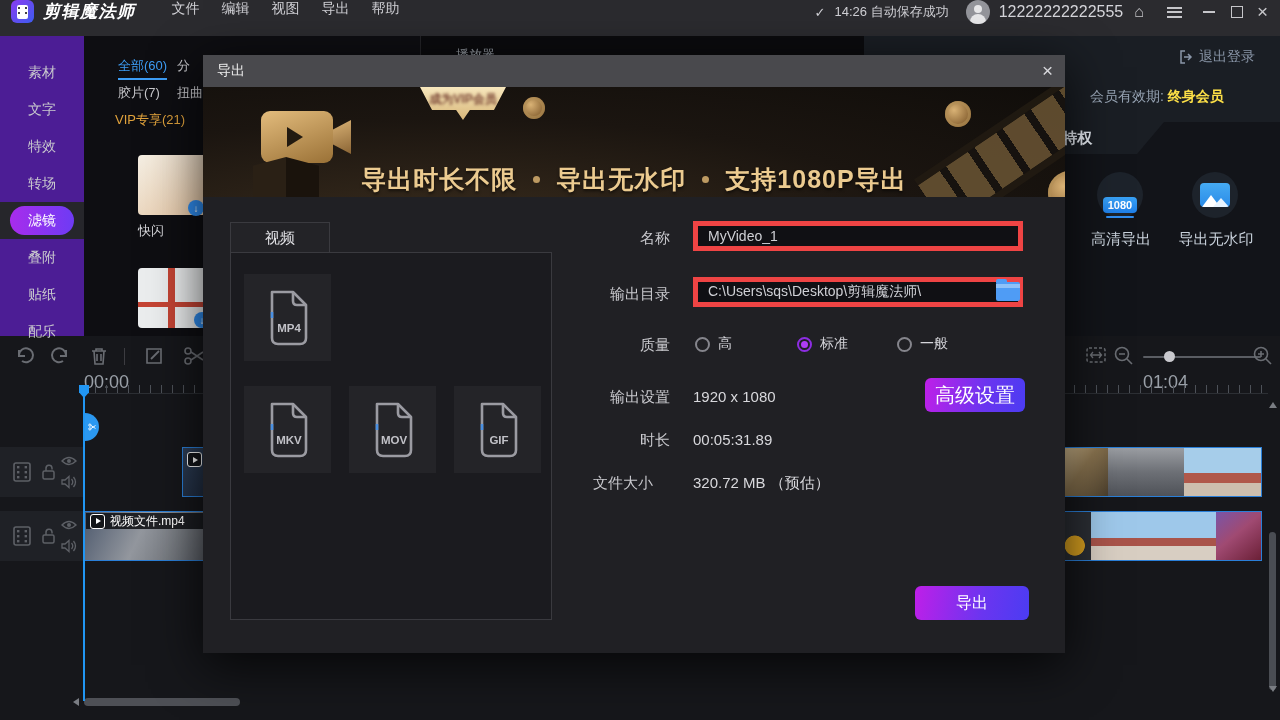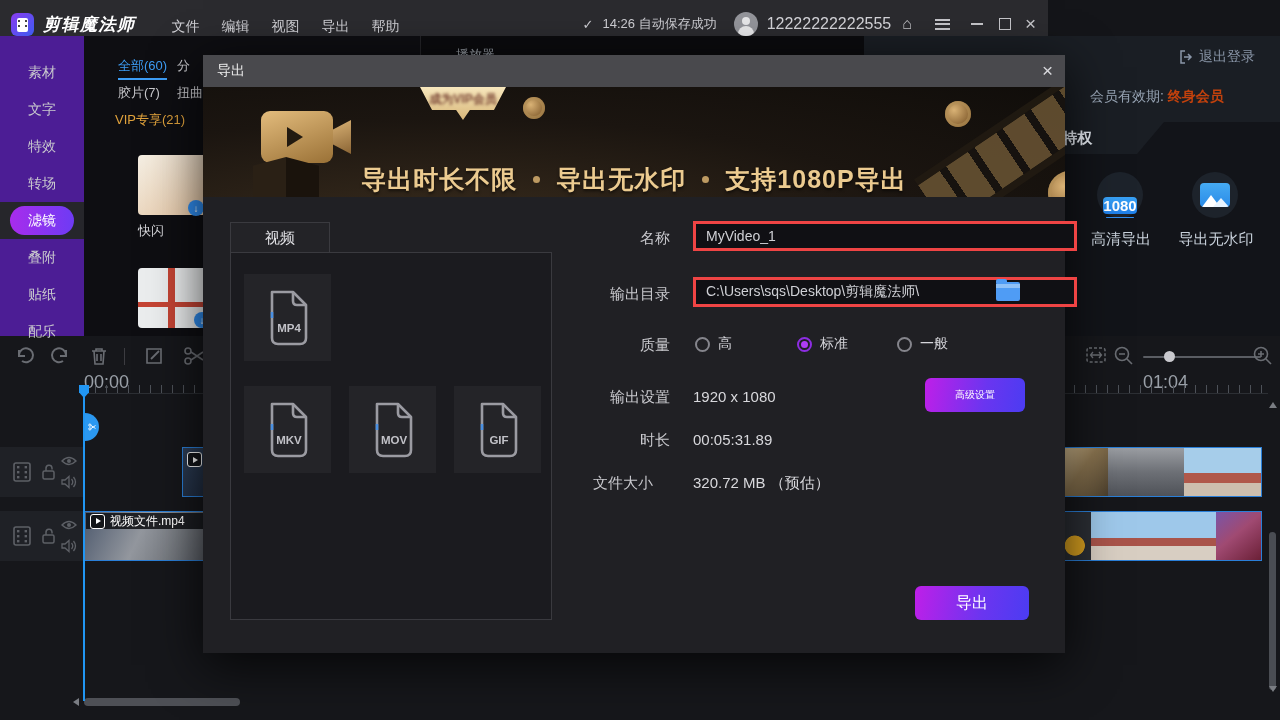--- a/index.html
+++ b/index.html
@@ -1,19 +1,19 @@
 <!DOCTYPE html>
 <html><head>
 <meta charset="utf-8">
 <style>
   html,body{margin:0;padding:0;background:#000;font-family:"Liberation Sans",sans-serif;}
   #app{position:relative;width:1280px;height:720px;background:#141519;overflow:hidden;color:#d8d8dc;font-size:13px;}
   .abs{position:absolute;}
   
-  .titlebar{left:0;top:0;width:1048px;height:36px;background:#2b2b2f;display:flex;align-items:flex-end;}
+  .titlebar{left:0;top:0;width:1280px;height:36px;background:#2b2b2f;display:flex;align-items:flex-start;}
   .logo{width:23px;height:23px;margin-left:11px;border-radius:6px;background:linear-gradient(135deg,#8a3cf0,#3c5cf0);display:flex;align-items:center;justify-content:center;}
   .logo .film{width:11px;height:14px;background:#fff;border-radius:2px;background-image:radial-gradient(circle at 2px 3px,#444 1px,transparent 1.4px),radial-gradient(circle at 2px 8px,#444 1px,transparent 1.4px),radial-gradient(circle at 9px 3px,#444 1px,transparent 1.4px),radial-gradient(circle at 9px 8px,#444 1px,transparent 1.4px);}
   .apptitle{margin-left:9px;font-size:17px;font-weight:800;font-style:italic;color:#fff;letter-spacing:1.5px;}
   .menus{display:flex;margin-left:36px;gap:22px;color:#cfcfd4;font-size:14px;}
   .menus span{cursor:default;}
   .tb-right{margin-left:auto;display:flex;align-items:center;gap:9px;margin-right:12px;color:#c6c6ca;}
   .check{color:#cfcfd4;font-size:13px;}
   .autosave{font-size:13px;color:#cfcfd4;}
   .avatar{width:24px;height:24px;border-radius:50%;background:#94959b;position:relative;overflow:hidden;margin-left:8px;}
   .avatar .head{position:absolute;left:8px;top:5px;width:8px;height:8px;border-radius:50%;background:#e8e8ea;}
@@ -43,23 +43,23 @@
   
   .player{left:420px;top:36px;width:444px;height:300px;background:#0b0b0e;border-left:1px solid #232327;border-right:1px solid #232327;}
   .ptitle{position:absolute;left:35px;top:10px;color:#9aa0a8;font-size:13px;}
   
   .rpanel{left:864px;top:36px;width:416px;height:300px;background:#121419;}
   .rp-top{position:absolute;left:0;top:0;width:416px;height:86px;background:#1a1e24;}
   .rp-tab{position:absolute;left:0;top:86px;width:300px;height:32px;background:#1a1e24;clip-path:polygon(0 0,100% 0,91% 100%,0 100%);}
   .rp-tab-label{position:absolute;left:174px;top:93px;font-size:15px;font-weight:bold;color:#e9eef5;}
   .logout{position:absolute;right:25px;top:12px;color:#8a96a8;font-size:14px;display:flex;align-items:center;gap:6px;}
   .member{position:absolute;left:226px;top:52px;font-size:14px;color:#97a4b4;}
-  .member b{color:#c2410c;}
+  .member b{color:#fde047;}
   .featcircle{position:absolute;width:46px;height:46px;border-radius:50%;background:#1d232b;display:flex;flex-direction:column;align-items:center;}
-  .badge1080{margin-top:25px;width:34px;height:19px;border-radius:4px;background:linear-gradient(180deg,#39a2f5,#1f7fe8);color:#fff;font-size:15px;font-weight:bold;display:flex;align-items:center;justify-content:center;}
+  .badge1080{margin-top:25px;width:34px;height:19px;border-radius:4px;background:linear-gradient(180deg,#39a2f5,#1f7fe8);color:#fff;font-size:11px;font-weight:bold;display:flex;align-items:center;justify-content:center;}
   .hdline{margin-top:3px;width:28px;height:3px;border-radius:2px;background:#2f8df0;}
   .imgicon{margin-top:11px;width:30px;height:24px;border-radius:4px;background:linear-gradient(180deg,#45aaf2,#2a8be8);position:relative;overflow:hidden;}
   .imgicon .m1{position:absolute;left:2px;bottom:0;width:0;height:0;border-left:9px solid transparent;border-right:9px solid transparent;border-bottom:12px solid #fff;}
   .imgicon .m2{position:absolute;left:13px;bottom:0;width:0;height:0;border-left:8px solid transparent;border-right:8px solid transparent;border-bottom:9px solid #e8f4ff;}
   .featlabel{position:absolute;font-size:15px;color:#c9d2dc;text-align:center;}
   
   .timeline{left:0;top:336px;width:1280px;height:384px;background:#16171b;}
   .ticon{position:absolute;top:9px;}
   .tdivider{position:absolute;left:124px;top:12px;width:1px;height:17px;background:#3c3c41;}
   .sliderline{position:absolute;left:1143px;top:20px;width:118px;height:2px;background:#5a5d63;border-radius:1px;}
@@ -98,21 +98,21 @@
   .coin{position:absolute;border-radius:50%;background:radial-gradient(circle at 35% 35%,#d9b275,#8a6434 70%,#5f431f);box-shadow:inset 0 0 0 3px #b3905699;}
   .filmstrip{position:absolute;left:700px;top:-8px;width:340px;height:50px;transform:rotate(-34deg);background:repeating-linear-gradient(90deg,#6b5534 0 26px,#171310 26px 34px);border-top:7px solid #221b12;border-bottom:7px solid #221b12;opacity:.85;}
   
   .fmt-tab{position:absolute;left:27px;top:167px;width:100px;height:31px;background:#232327;border:1px solid #3a3a3f;border-bottom:none;box-sizing:border-box;display:flex;align-items:center;justify-content:center;font-size:15px;color:#e2e2e6;}
   .fmt-panel{position:absolute;left:27px;top:197px;width:322px;height:368px;background:#1b1b1f;border:1px solid #3a3a3f;box-sizing:border-box;}
   .fmt-card{position:absolute;width:87px;height:87px;background:#242428;display:flex;align-items:center;justify-content:center;box-sizing:border-box;}
   .fmt-card.sel{border:2px solid #1e7fd8;}
   
   .flabel{position:absolute;width:80px;text-align:right;font-size:15px;color:#c9c9ce;}
   .fvalue{position:absolute;font-size:15px;color:#d8d8dc;}
-  .finput{position:absolute;width:384px;height:30px;background:#101014;border:3px solid #ef4444;color:#cfd0d5;font-size:14px;padding:0 10px;box-sizing:border-box;font-family:"Liberation Sans",sans-serif;outline:none;}
+  .finput{position:absolute;width:330px;height:30px;background:#101014;border:5px solid #ef4444;color:#cfd0d5;font-size:14px;padding:0 10px;box-sizing:border-box;font-family:"Liberation Sans",sans-serif;outline:none;}
   .folderbtn{position:absolute;left:793px;top:227px;width:24px;height:19px;background:#4f9cf5;border-radius:2px;}
   .folderbtn::before{content:"";position:absolute;left:0;top:-3px;width:11px;height:4px;background:#4f9cf5;border-radius:2px 2px 0 0;}
   .folderbtn::after{content:"";position:absolute;left:0;top:2px;width:24px;height:4px;background:#8fc1f8;}
   .radio{position:absolute;display:flex;align-items:center;gap:8px;}
   .rcirc{width:15px;height:15px;border-radius:50%;border:2px solid #85858c;box-sizing:border-box;}
   .radio.sel .rcirc{border-color:#8d2de2;position:relative;}
   .radio.sel .rcirc::after{content:"";position:absolute;left:2px;top:2px;width:7px;height:7px;border-radius:50%;background:#b03cf5;}
   .rlabel{font-size:14px;color:#d5d5da;}
   .grad-btn{position:absolute;border:none;border-radius:6px;background:linear-gradient(100deg,#bf1fe8 0%,#6a35f0 60%,#4b3cf2 100%);color:#fff;display:flex;align-items:center;justify-content:center;cursor:pointer;font-family:"Liberation Sans",sans-serif;}
   svg{display:block;}
@@ -442,21 +442,21 @@
         <span class="rcirc"></span>
         <span class="rlabel">标准</span>
       </div>
     <div class="radio" style="left:694px;top:280px">
         <span class="rcirc"></span>
         <span class="rlabel">一般</span>
       </div>
 
     <div class="flabel" style="left:387px;top:333px">输出设置</div>
     <div class="fvalue" style="left:490px;top:333px">1920 x 1080</div>
-    <button class="grad-btn" style="left:722px;top:323px;width:100px;height:34px;font-size:10px">高级设置</button>
+    <button class="grad-btn" style="left:722px;top:323px;width:100px;height:34px;font-size:20px">高级设置</button>
 
     <div class="flabel" style="left:387px;top:376px">时长</div>
     <div class="fvalue" style="left:490px;top:376px">00:05:31.89</div>
 
     <div class="flabel" style="left:370px;top:419px">文件大小</div>
     <div class="fvalue" style="left:490px;top:419px">320.72 MB （预估）</div>
 
     <button class="grad-btn" style="left:712px;top:531px;width:114px;height:34px;font-size:16px">导出</button>
   </div>
 

